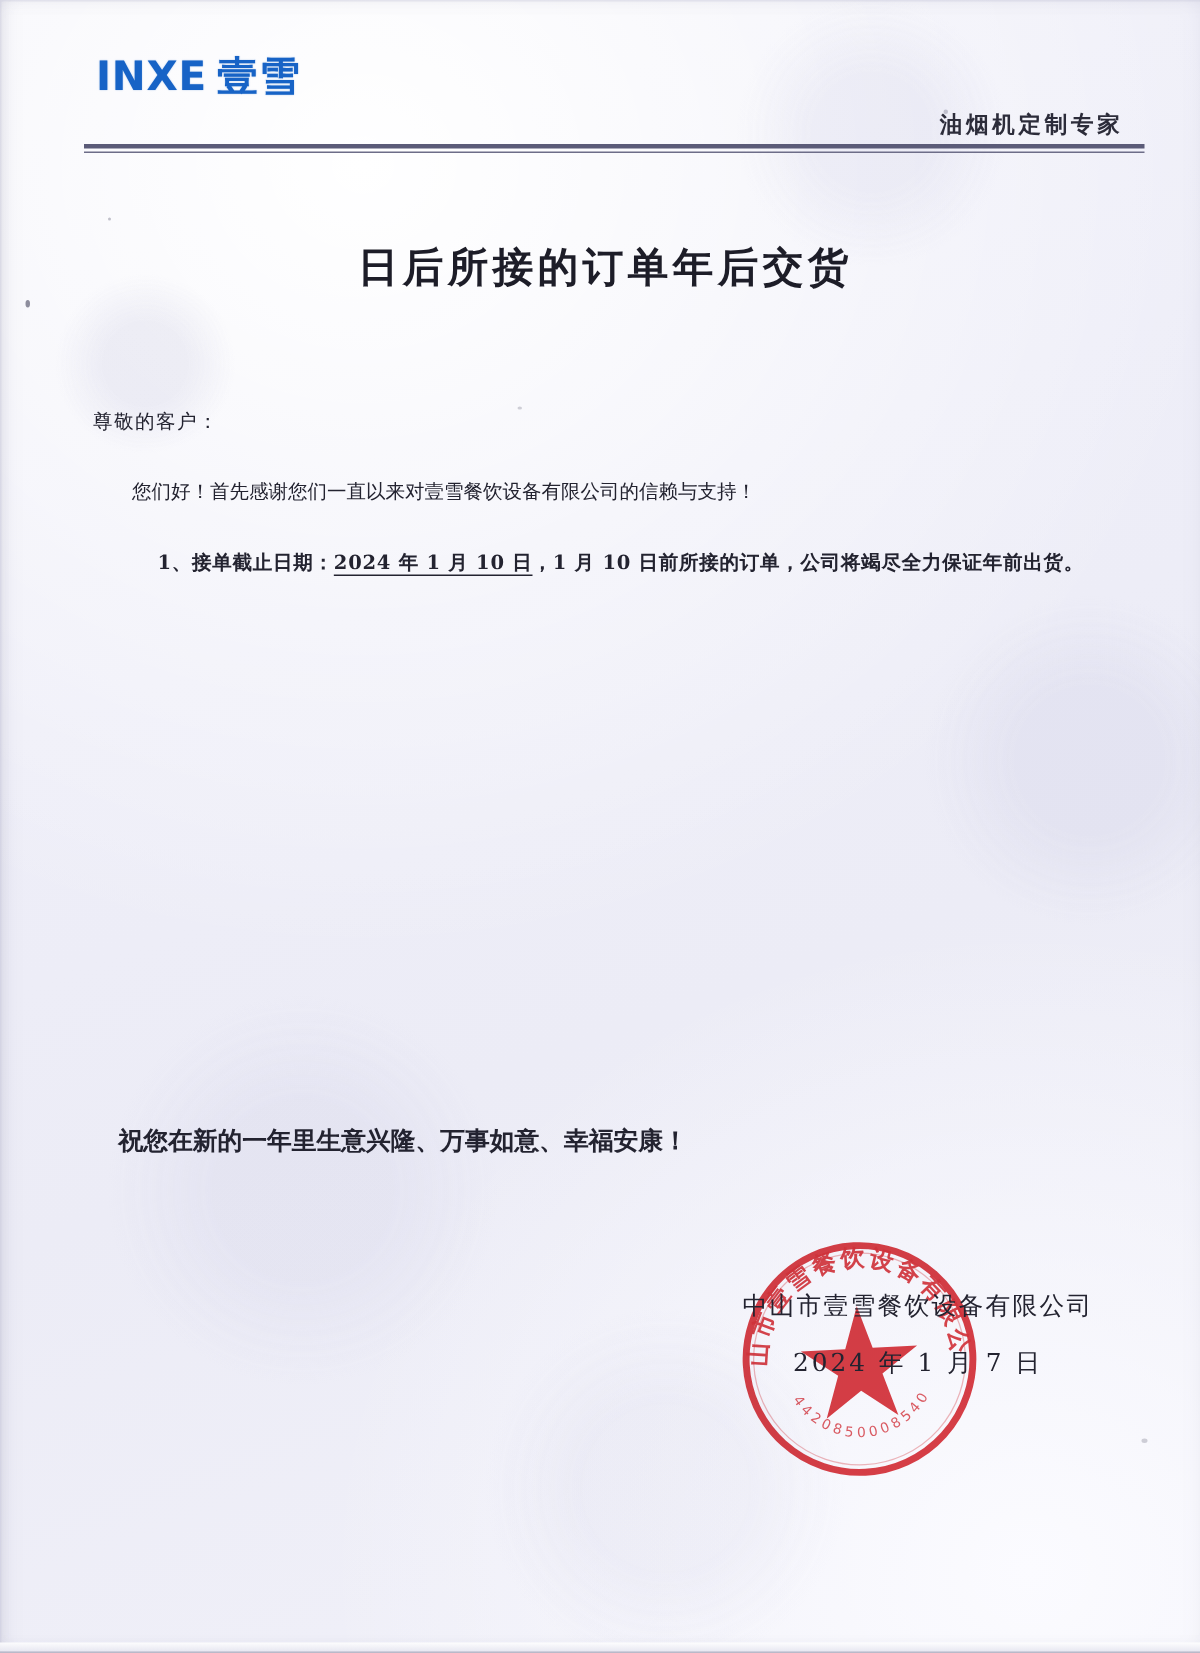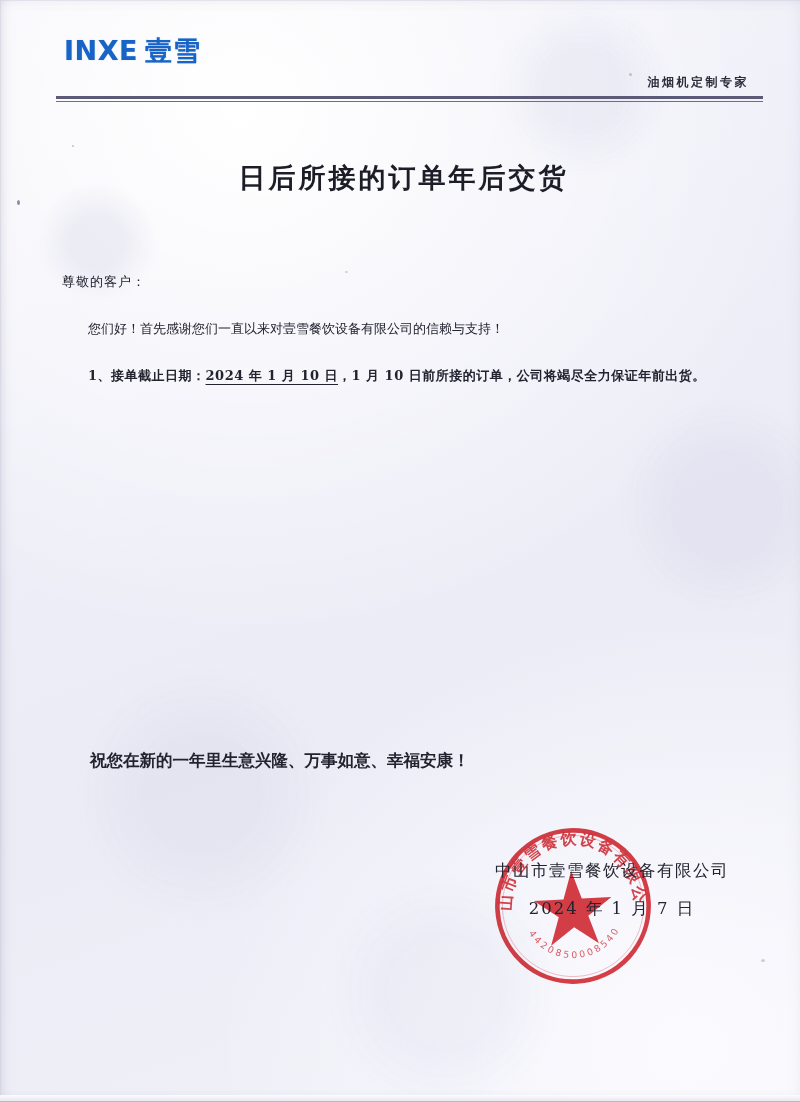--- a/index.html
+++ b/index.html
@@ -84,21 +84,21 @@
   .logo .logo-cn {
     margin-left: 7px;
     letter-spacing: 1px;
   }
   .tagline {
     position: absolute;
     right: 58px;
     top: 74px;
     font-family: "DejaVu Serif", serif;
     font-weight: bold;
-    font-size: 12px;
+    font-size: 15px;
     letter-spacing: 2.5px;
     color: #2c2c3a;
     white-space: nowrap;
   }
   .rule {
     position: absolute;
     left: 56px;
     right: 44px;
     top: 96px;
   }
@@ -137,40 +137,41 @@
   }
   .p { margin: 0; }
   .p.indent  { text-indent: 2em; }
   .p.gap-top { margin-top: 16px; }
   .salutation { letter-spacing: 1px; }
   .strong { font-weight: bold; }
   .item {
     font-weight: bold;
     text-indent: 2em;
     letter-spacing: .5px;
+    margin-left: 17px;
   }
   .uline {
     text-decoration: underline;
     text-underline-offset: 4px;
   }
 
   .closing {
     position: absolute;
     left: 62px;
     right: 62px;
     top: 652px;
     color: #232330;
     font-family: "DejaVu Serif", "Liberation Serif", serif;
     font-size: 16.5px;
     line-height: 47px;
     font-weight: bold;
   }
   .wishes {
     position: absolute;
-    left: 57px;
+    left: 46px;
     right: 62px;
     top: 750px;
     text-indent: 2em;
     color: #232330;
     font-family: "DejaVu Serif", "Liberation Serif", serif;
     font-size: 16.5px;
     font-weight: bold;
   }
 
   

